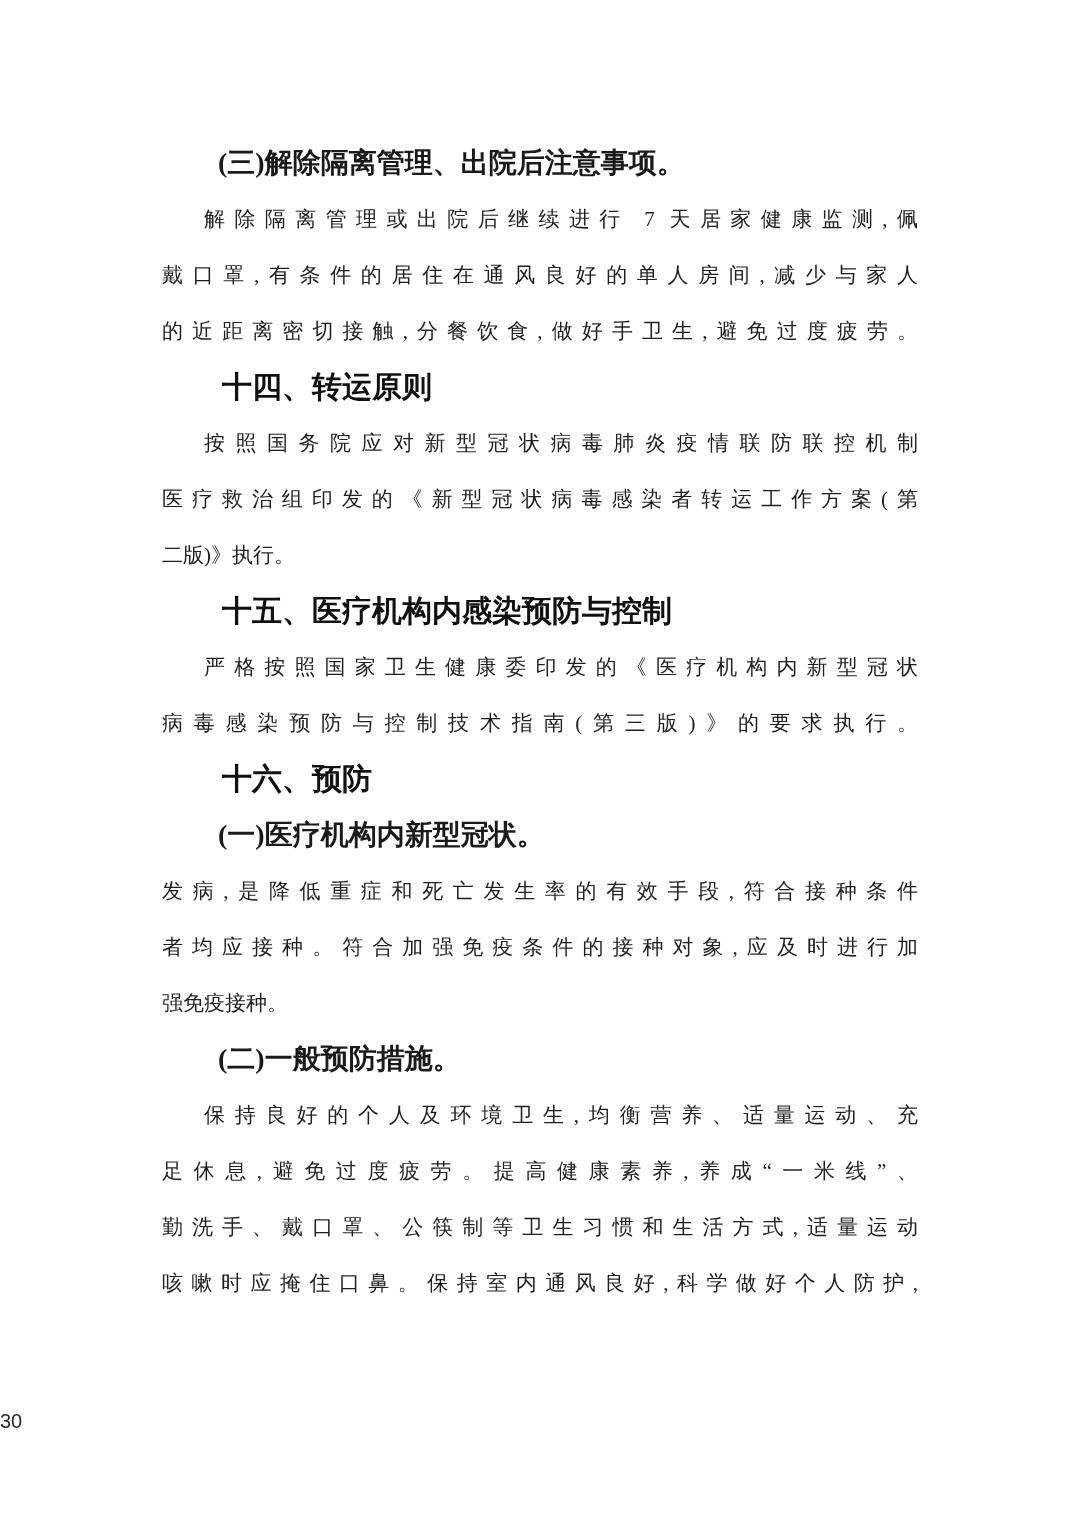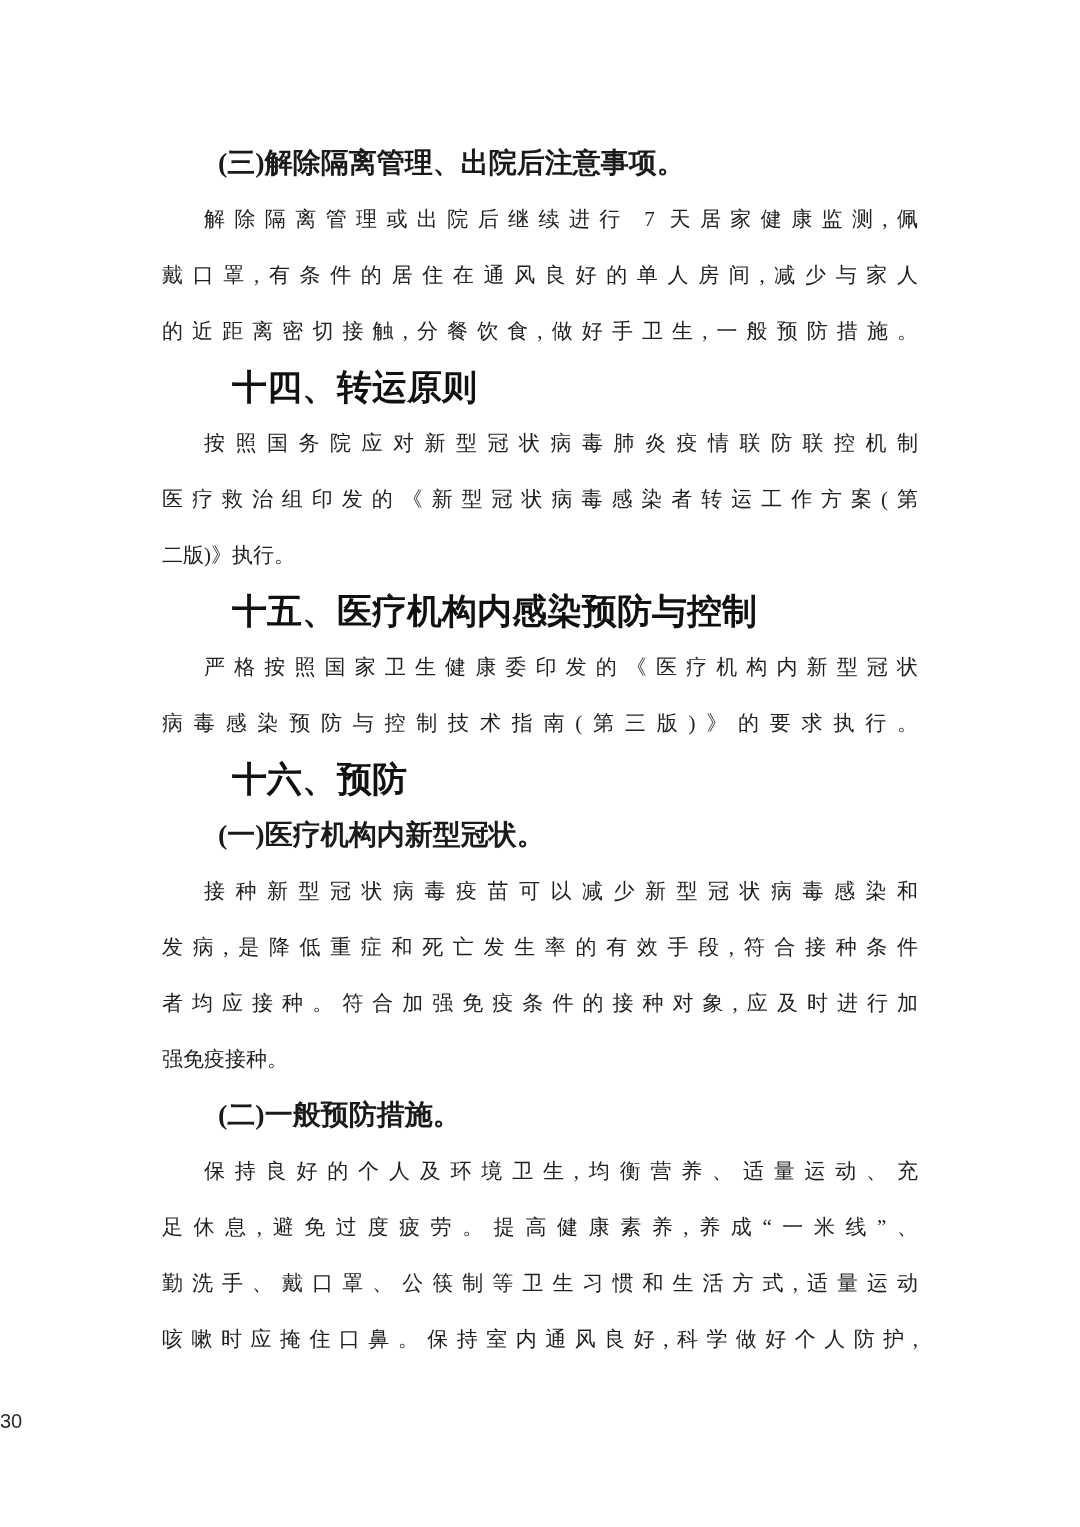--- a/index.html
+++ b/index.html
@@ -20,21 +20,21 @@
     left: 162px;
     top: 135px;
     width: 756px;
     color: #1c1c1c;
   }
   .heading {
     height: 56px;
     line-height: 56px;
     font-family: "Liberation Sans", "DejaVu Sans", sans-serif;
     font-weight: bold;
-    font-size: 35px;
+    font-size: 30px;
     color: #111111;
     text-indent: 2em;
     white-space: nowrap;
   }
   .subheading {
     height: 56px;
     line-height: 56px;
     font-family: "Liberation Serif", "DejaVu Serif", serif;
     font-weight: bold;
     font-size: 28px;
@@ -69,31 +69,30 @@
   }
 </style>
 </head>
 <body>
 
 <div class="page">
   <div class="doc-body">
       <div class="subheading">(三)解除隔离管理、出院后注意事项。</div>
       <div class="bodyline first">解除隔离管理或出院后继续进行 7 天居家健康监测,佩</div>
       <div class="bodyline">戴口罩,有条件的居住在通风良好的单人房间,减少与家人</div>
-      <div class="bodyline">的近距离密切接触,分餐饮食,做好手卫生,一般预防措施。</div>
+      <div class="bodyline">的近距离密切接触,分餐饮食,做好手卫生,避免过度疲劳。</div>
       <div class="heading">十四、转运原则</div>
       <div class="bodyline first">按照国务院应对新型冠状病毒肺炎疫情联防联控机制</div>
       <div class="bodyline">医疗救治组印发的《新型冠状病毒感染者转运工作方案(第</div>
       <div class="bodyline short">二版)》执行。</div>
       <div class="heading">十五、医疗机构内感染预防与控制</div>
       <div class="bodyline first">严格按照国家卫生健康委印发的《医疗机构内新型冠状</div>
       <div class="bodyline">病毒感染预防与控制技术指南(第三版)》的要求执行。</div>
       <div class="heading">十六、预防</div>
       <div class="subheading">(一)医疗机构内新型冠状。</div>
-      <div class="bodyline first">接种新型冠状病毒疫苗可以减少新型冠状病毒感染和</div>
       <div class="bodyline">发病,是降低重症和死亡发生率的有效手段,符合接种条件</div>
       <div class="bodyline">者均应接种。符合加强免疫条件的接种对象,应及时进行加</div>
       <div class="bodyline short">强免疫接种。</div>
       <div class="subheading">(二)一般预防措施。</div>
       <div class="bodyline first">保持良好的个人及环境卫生,均衡营养、适量运动、充</div>
       <div class="bodyline">足休息,避免过度疲劳。提高健康素养,养成“一米线”、</div>
       <div class="bodyline">勤洗手、戴口罩、公筷制等卫生习惯和生活方式,适量运动</div>
       <div class="bodyline">咳嗽时应掩住口鼻。保持室内通风良好,科学做好个人防护,</div>
     </div>
   <div class="page-footer">

